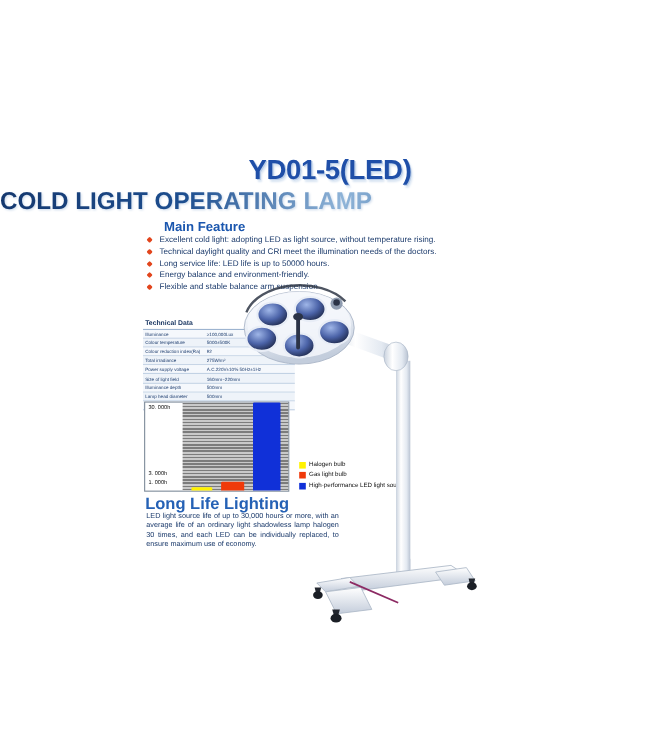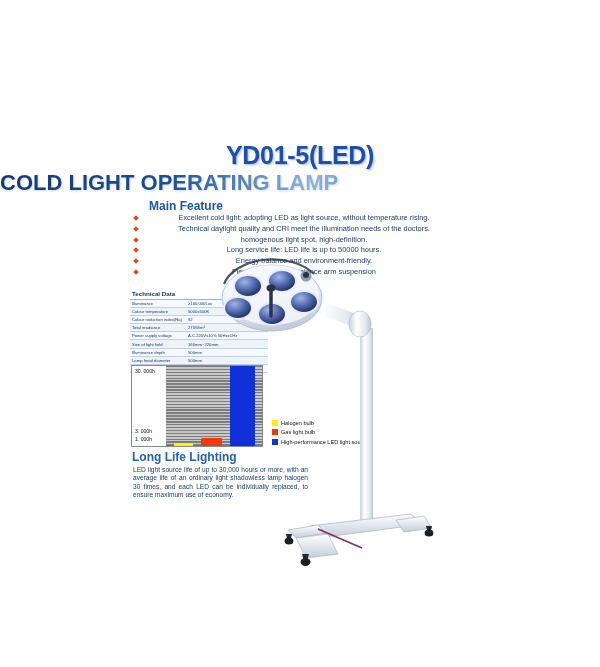--- a/index.html
+++ b/index.html
@@ -34,21 +34,21 @@
     font-size:12px;font-weight:bold;color:#1a56ae;padding-left:12px;
   }
   .mf-list{position:absolute;left:133px;top:213px;width:330px;}
   .mf-item{position:relative;height:10.8px;padding-left:12px;}
   .mf-bul{
     position:absolute;left:1px;top:3px;width:4px;height:4px;
     background:#e2451c;transform:rotate(45deg);border-radius:1px;
   }
   .mf-txt{
     font-size:7.4px;color:#1b3a6b;white-space:nowrap;
-    display:block;line-height:10.8px;text-align:center;
+    display:block;line-height:10.8px;
   }
 
   
   .td-wrap{position:absolute;left:130px;top:290px;width:138px;}
   .td-head{
     font-size:6.2px;color:#15325e;font-weight:bold;
     padding:0 0 1.5px 2px;border-bottom:1px solid #9db4d0;
   }
   .td-row{
     display:flex;border-bottom:1px solid #c2d2e4;height:7.2px;
@@ -80,21 +80,21 @@
   }
   .bar{position:absolute;bottom:0;border-radius:1px 1px 0 0;}
   .legend{position:absolute;left:272px;top:418px;width:120px;}
   .lg-row{display:flex;align-items:center;height:9.5px;}
   .lg-sw{width:6px;height:6px;flex:0 0 6px;margin-right:3px;}
   .lg-tx{font-size:5.6px;color:#111;white-space:nowrap;}
 
   
   .ll-head{
     position:absolute;left:132px;top:450px;
-    font-size:12px;font-weight:bold;color:#2561b5;
+    font-size:15px;font-weight:bold;color:#2561b5;
   }
   .ll-body{
     position:absolute;left:133px;top:466px;width:175px;
     font-size:6.6px;line-height:8.4px;color:#1b3a6b;
     text-align:justify;
   }
 
   
   .lamp{position:absolute;left:210px;top:258px;width:260px;height:310px;}
 </style>
@@ -108,24 +108,20 @@
 
   <div class="mf-head">Main Feature</div>
   <div class="mf-list">
     <div class="mf-item">
       <span class="mf-bul"></span>
       <span class="mf-txt">Excellent cold light: adopting LED as light source, without temperature rising.</span>
     </div>
     <div class="mf-item">
       <span class="mf-bul"></span>
       <span class="mf-txt">Technical daylight quality and CRI meet the illumination needs of the doctors.</span>
-    </div>
-    <div class="mf-item">
-      <span class="mf-bul"></span>
-      <span class="mf-txt">homogenous light spot, high-definition.</span>
     </div>
     <div class="mf-item">
       <span class="mf-bul"></span>
       <span class="mf-txt">Long service life: LED life is up to 50000 hours.</span>
     </div>
     <div class="mf-item">
       <span class="mf-bul"></span>
       <span class="mf-txt">Energy balance and environment-friendly.</span>
     </div>
     <div class="mf-item">

